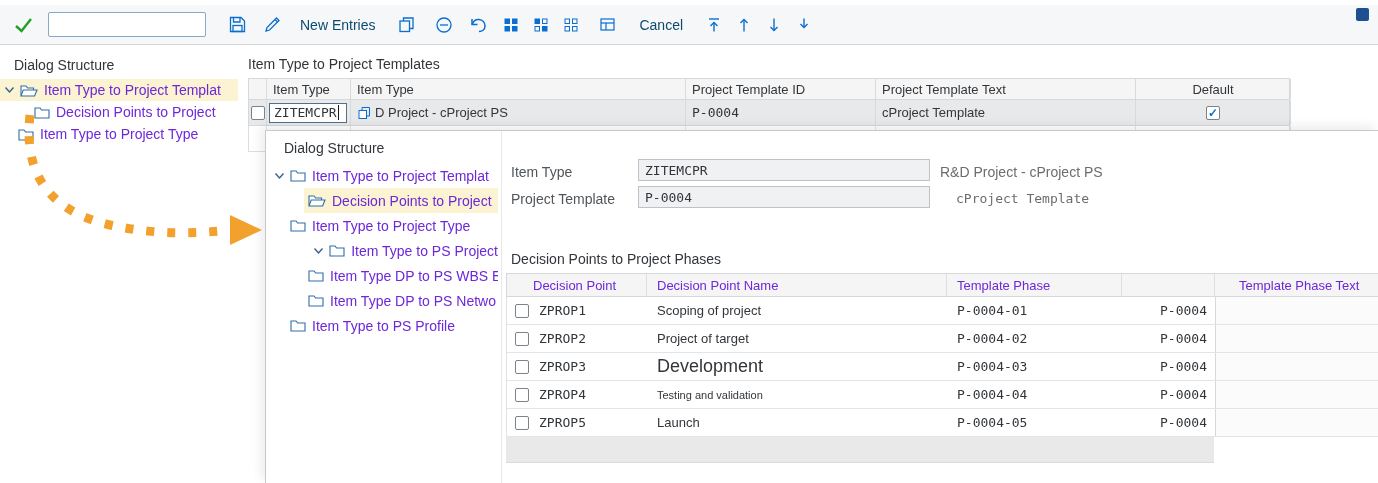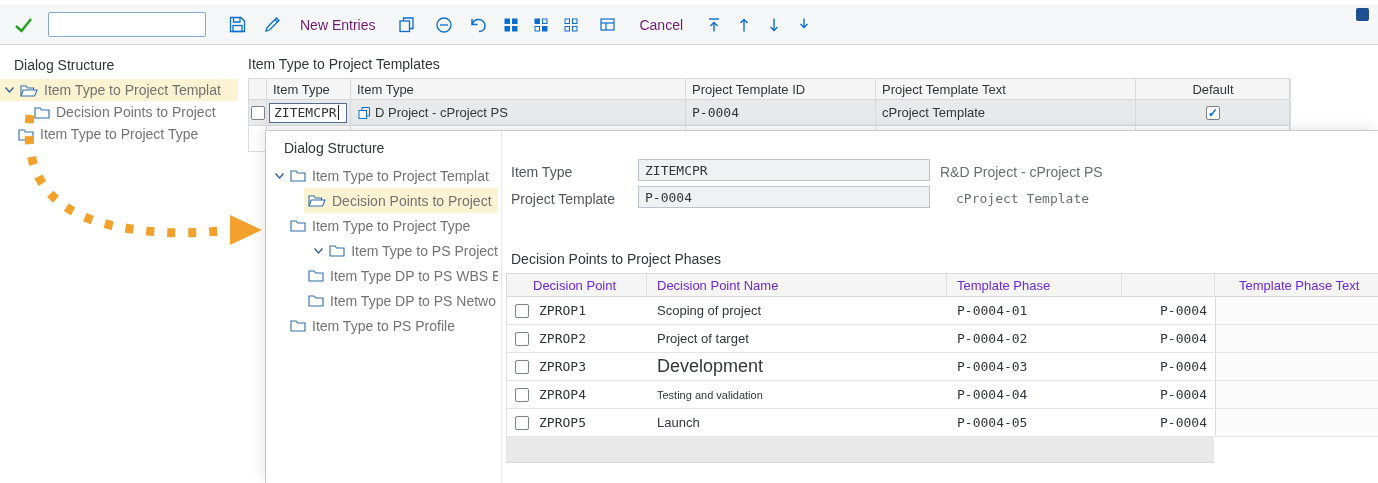--- a/index.html
+++ b/index.html
@@ -4,34 +4,34 @@
 <style>
   html,body{margin:0;padding:0;background:#fff;}
   .page{position:relative;width:1378px;height:483px;background:#fff;overflow:hidden;
         font-family:"Liberation Sans",sans-serif;font-size:14px;color:#32363a;}
 
   
   .toolbar{position:absolute;left:0;top:5px;width:100%;height:40px;background:#f6f7f8;
            border-bottom:1px solid #d3d6d8;display:flex;align-items:center;
            padding-left:14px;box-sizing:border-box;z-index:2;}
   .tbtn{background:transparent;border:none;padding:0;display:inline-flex;align-items:center;cursor:default;}
-  .tb-text{color:#701a75;font-size:14px;white-space:nowrap;}
+  .tb-text{color:#0c4a6e;font-size:14px;white-space:nowrap;}
   .combo{position:relative;width:158px;height:25px;background:#fff;border:1px solid #89a7c6;
          border-radius:2px;display:flex;align-items:center;justify-content:flex-end;
          padding-right:6px;box-sizing:border-box;margin:0 22px 0 14px;}
   .combo input{border:none;outline:none;flex:1;height:100%;font:13px "DejaVu Sans Mono",monospace;padding:0 4px;background:transparent;}
   .corner-sq{position:absolute;right:9px;top:3px;width:13px;height:13px;background:#1d4f91;border-radius:2px;}
   .mr14{margin-right:14px}.mr16{margin-right:16px}.mr18{margin-right:18px}
   .mr22{margin-right:22px}.mr12{margin-right:12px}
 
   
   .panel-title{position:absolute;left:14px;top:57px;color:#32363a;}
   .tree-row{position:absolute;height:22px;display:flex;align-items:center;white-space:nowrap;overflow:hidden;}
   .tree-row.sel{background:#fbf3d2;}
-  .tlabel{margin-left:6px;font-size:14px;color:#737373;}
+  .tlabel{margin-left:6px;font-size:14px;color:#6d28d9;}
   .chev{display:inline-flex;}
   .foldr{display:inline-flex;}
 
   
   .main-title{position:absolute;left:248px;top:56px;color:#32363a;}
   .mtable{position:absolute;left:248px;top:78px;width:1042px;}
   .mhdr{display:grid;grid-template-columns:18px 84px 335px 190px 260px 155px;height:22px;
         background:#f5f5f5;border:1px solid #d6d8da;box-sizing:border-box;}
   .mhdr .hc{border-right:1px solid #d9dadc;display:flex;align-items:center;padding-left:6px;
             font-size:13px;color:#32363a;overflow:hidden;white-space:nowrap;box-sizing:border-box;}

